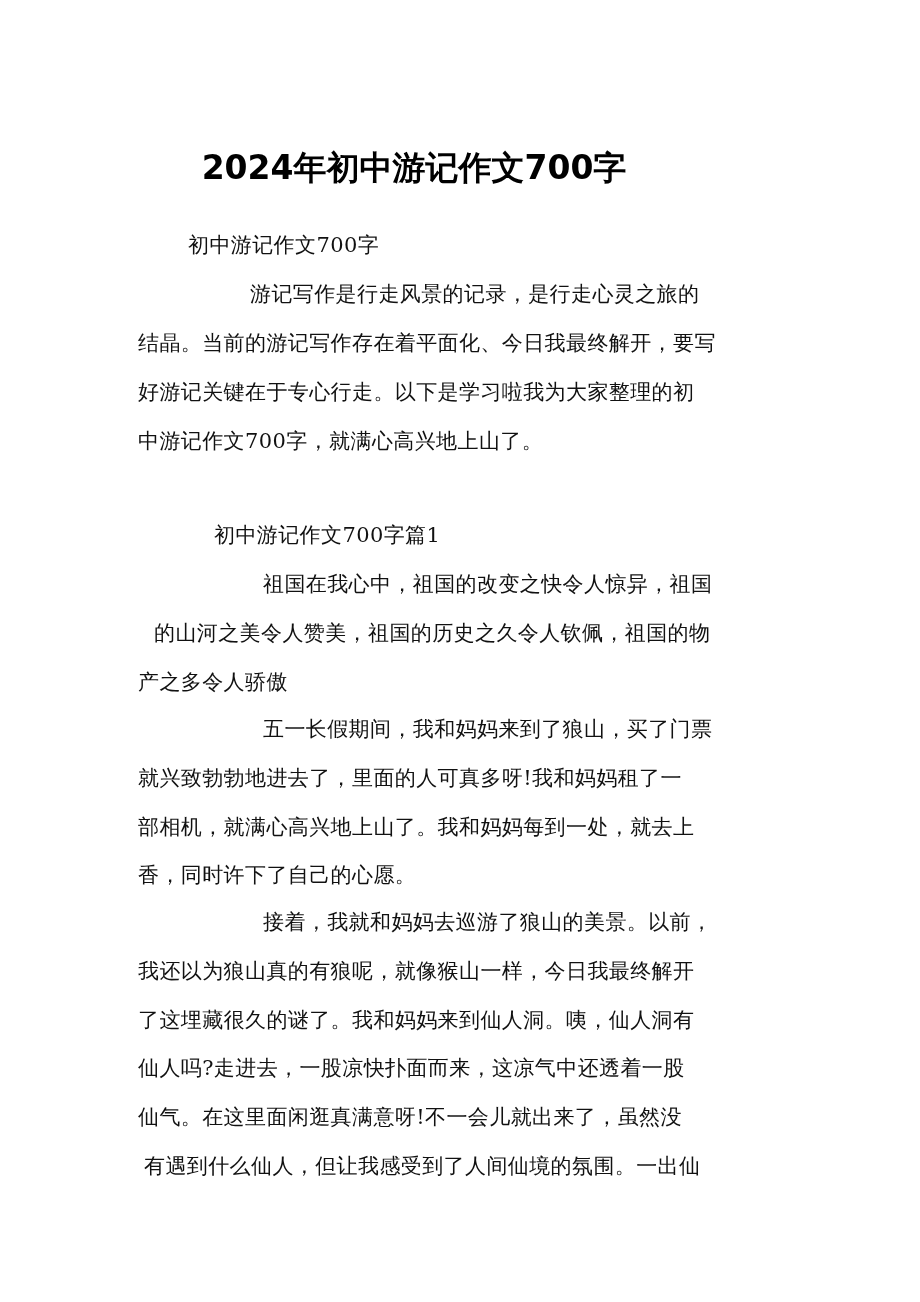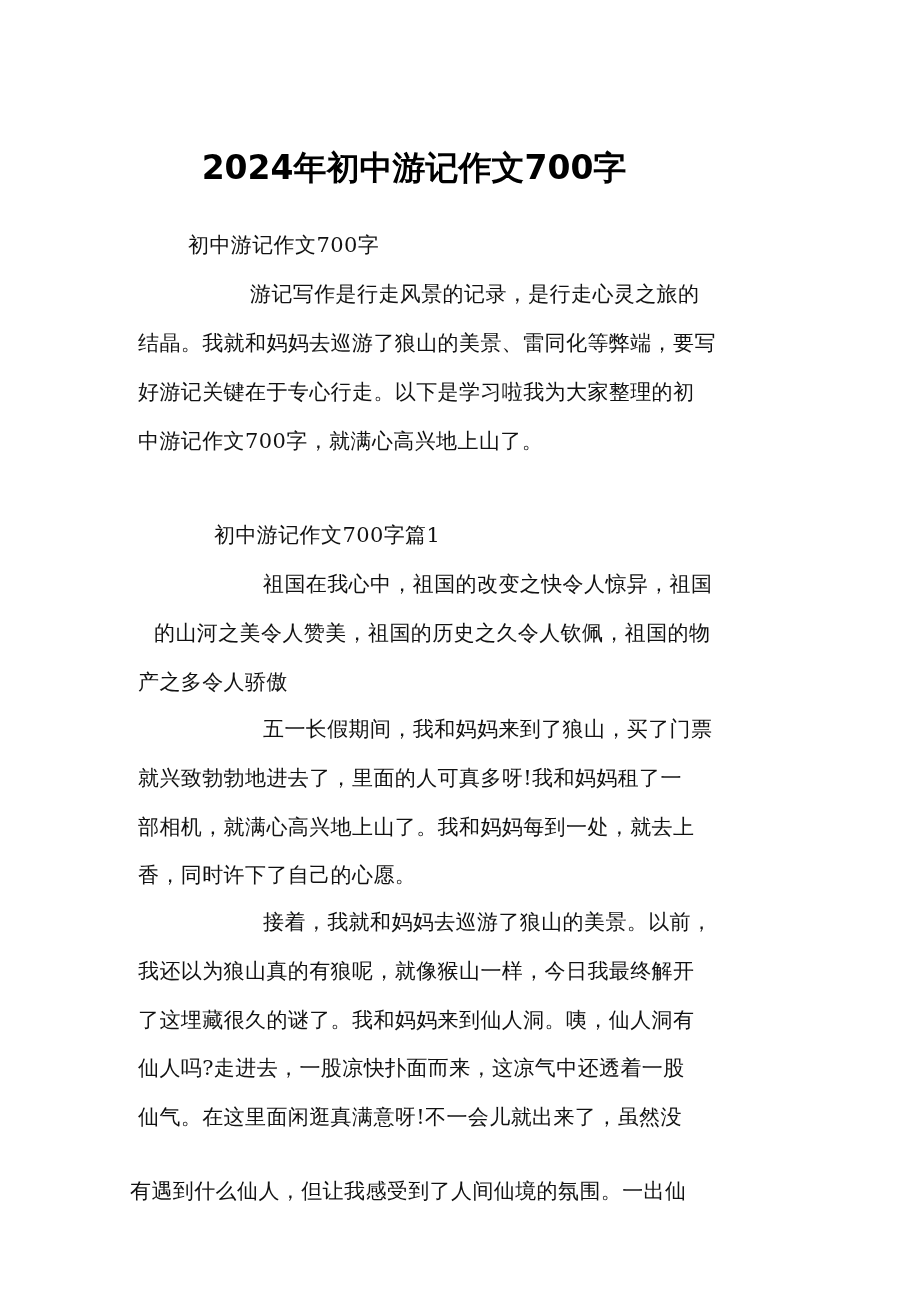--- a/index.html
+++ b/index.html
@@ -19,34 +19,34 @@
   }
 </style>
 </head>
 <body>
 
 <div class="page">
   <div class="title">2024年初中游记作文700字</div>
 
   <div class="line" style="left:188px;top:228px;">初中游记作文700字</div>
   <div class="line" style="left:250px;top:277px;">游记写作是行走风景的记录，是行走心灵之旅的</div>
-  <div class="line" style="left:138px;top:326px;">结晶。我就和妈妈去巡游了狼山的美景、雷同化等弊端，要写</div>
+  <div class="line" style="left:138px;top:326px;">结晶。当前的游记写作存在着平面化、今日我最终解开，要写</div>
   <div class="line" style="left:138px;top:375px;">好游记关键在于专心行走。以下是学习啦我为大家整理的初</div>
   <div class="line" style="left:138px;top:424px;">中游记作文700字，就满心高兴地上山了。</div>
 
   <div class="line" style="left:214px;top:518px;">初中游记作文700字篇1</div>
 
   <div class="line" style="left:263px;top:567px;">祖国在我心中，祖国的改变之快令人惊异，祖国</div>
   <div class="line" style="left:138px;top:616px;margin-left:16px;">的山河之美令人赞美，祖国的历史之久令人钦佩，祖国的物</div>
   <div class="line" style="left:138px;top:665px;">产之多令人骄傲</div>
 
   <div class="line" style="left:263px;top:712px;">五一长假期间，我和妈妈来到了狼山，买了门票</div>
   <div class="line" style="left:138px;top:761px;">就兴致勃勃地进去了，里面的人可真多呀!我和妈妈租了一</div>
   <div class="line" style="left:138px;top:810px;">部相机，就满心高兴地上山了。我和妈妈每到一处，就去上</div>
   <div class="line" style="left:263px;top:905px;">接着，我就和妈妈去巡游了狼山的美景。以前，</div>
 
   <div class="line" style="left:138px;top:858px;">香，同时许下了自己的心愿。</div>
   <div class="line" style="left:138px;top:954px;">我还以为狼山真的有狼呢，就像猴山一样，今日我最终解开</div>
   <div class="line" style="left:138px;top:1003px;">了这埋藏很久的谜了。我和妈妈来到仙人洞。咦，仙人洞有</div>
   <div class="line" style="left:138px;top:1051px;text-align:right;">仙人吗?走进去，一股凉快扑面而来，这凉气中还透着一股</div>
   <div class="line" style="left:138px;top:1100px;">仙气。在这里面闲逛真满意呀!不一会儿就出来了，虽然没</div>
-  <div class="line" style="left:130px;top:1149px;margin-top:25px;">有遇到什么仙人，但让我感受到了人间仙境的氛围。一出仙</div>
+  <div class="line" style="left:144px;top:1149px;">有遇到什么仙人，但让我感受到了人间仙境的氛围。一出仙</div>
 </div>
 
 </body></html>

